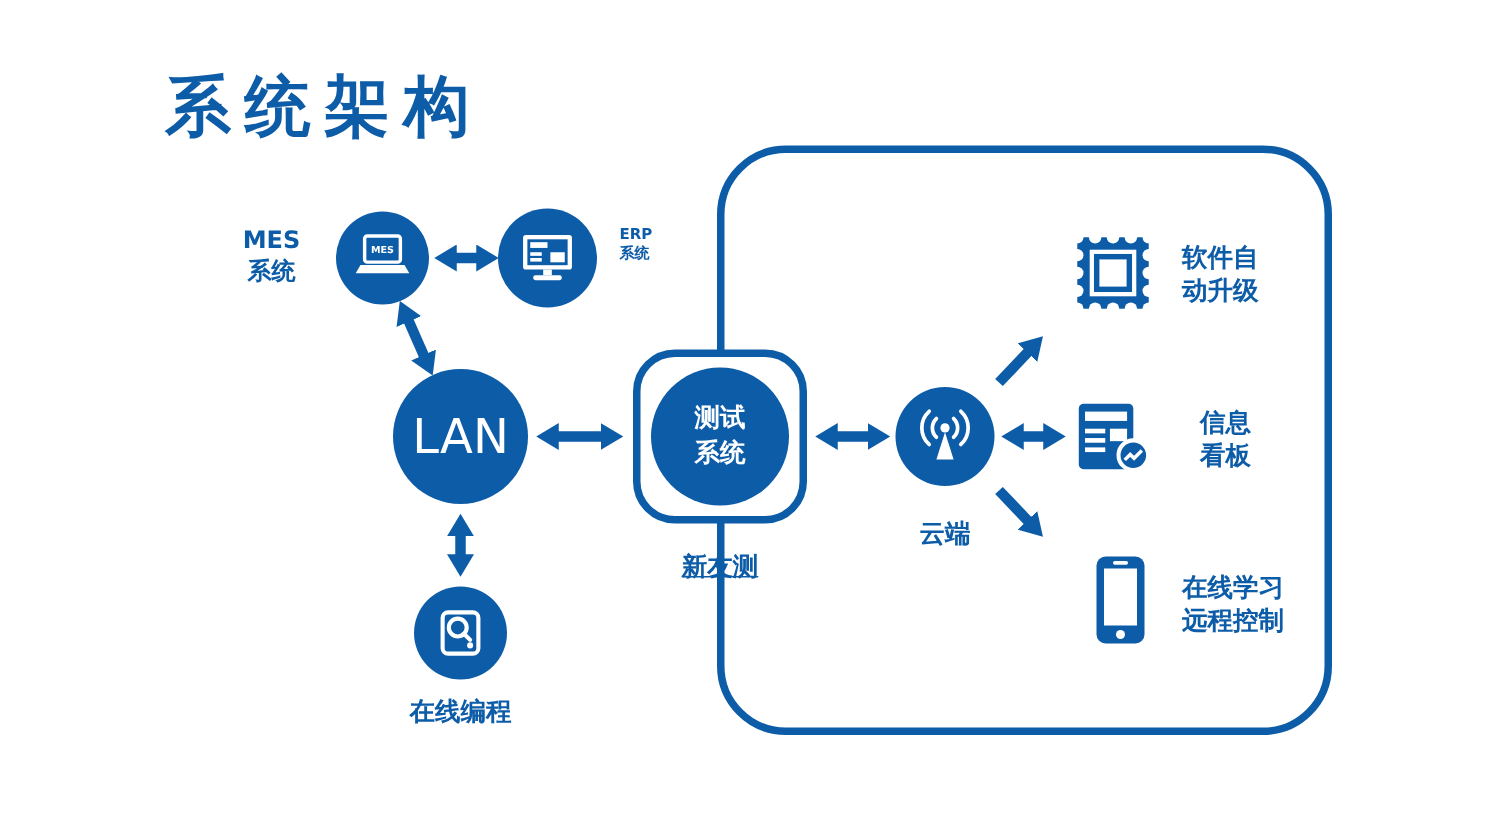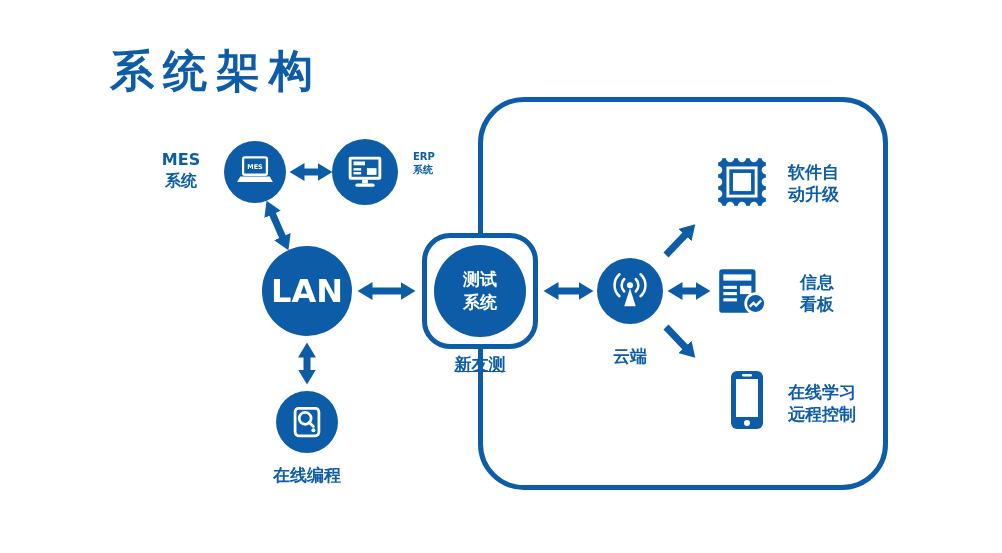--- a/index.html
+++ b/index.html
@@ -13,39 +13,39 @@
   .zone { position: absolute; left: 478px; top: 97px; width: 410px; height: 393px;
           border: 5px solid var(--accent); border-radius: 46px; z-index: 0; }
 
   .arrows { position: absolute; left: 0; top: 0; z-index: 1; pointer-events: none; }
 
   .circle { position: absolute; border-radius: 50%; background: var(--accent);
             display: flex; align-items: center; justify-content: center; z-index: 2; }
   .mes-node    { left: 224px; top: 141px; width: 62px; height: 62px; }
   .erp-node    { left: 332px; top: 139px; width: 66px; height: 66px; }
   .lan-node    { left: 262px; top: 246px; width: 90px; height: 90px;
-                 color: #fff; font-size: 32px; font-weight: bold; }
+                 color: #fff; font-size: 32px; font-weight: normal; }
   .cloud-node  { left: 597px; top: 258px; width: 66px; height: 66px; }
   .online-node { left: 276px; top: 391px; width: 62px; height: 62px; }
 
   .test-box { position: absolute; left: 422px; top: 233px; width: 116px; height: 116px;
               background: #fff; border: 5px solid var(--accent); border-radius: 28px;
               display: flex; align-items: center; justify-content: center; z-index: 3; }
   .test-circle { width: 92px; height: 92px; border-radius: 50%; background: var(--accent);
                  display: flex; flex-direction: column; align-items: center; justify-content: center;
                  color: #fff; font-size: 17px; font-weight: bold; line-height: 1.35; }
 
   .label { position: absolute; color: var(--accent); font-size: 17px; font-weight: bold;
            line-height: 1.3; z-index: 2; }
   .label span { display: block; }
   .mes-label     { left: 150px; top: 150px; width: 62px; text-align: center; font-size: 16px; }
   .erp-label     { left: 413px; top: 150px; font-size: 10px; }
-  .test-caption  { left: 426px; top: 353px; width: 108px; text-align: center; text-decoration: underline; }
+  .test-caption  { left: 426px; top: 367px; width: 108px; text-align: center; text-decoration: underline; }
   .cloud-label   { left: 598px; top: 345px; width: 64px; text-align: center; }
-  .upgrade-label { left: 788px; top: 161px; }
+  .upgrade-label { left: 788px; top: 161px; font-family: Liberation Serif, serif; }
   .board-label   { left: 800px; top: 271px; }
   .remote-label  { left: 788px; top: 381px; }
   .online-label  { left: 253px; top: 464px; width: 108px; text-align: center; }
 
   .icon-abs { position: absolute; z-index: 2; }
   .upgrade-icon { left: 713px; top: 153px; }
   .board-icon   { left: 714px; top: 264px; }
   .phone-icon   { left: 726px; top: 369px; }
 </style>
 </head>

